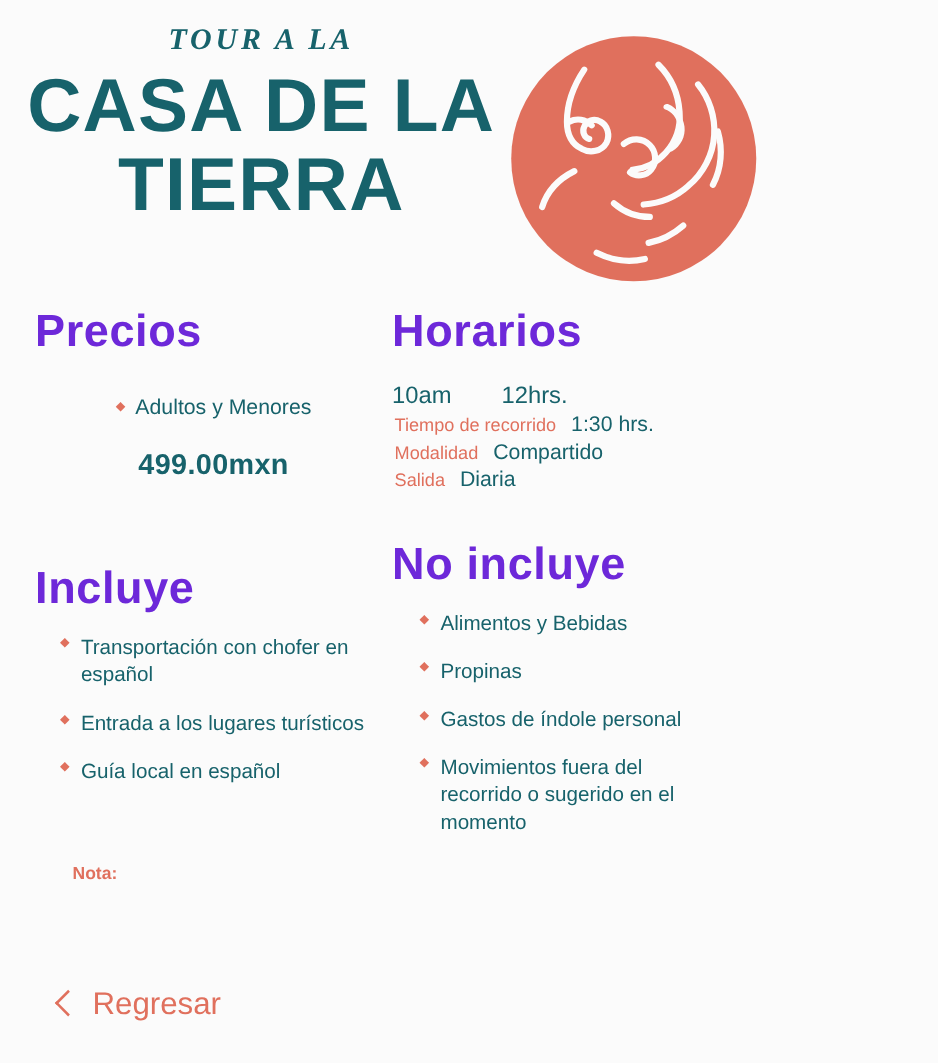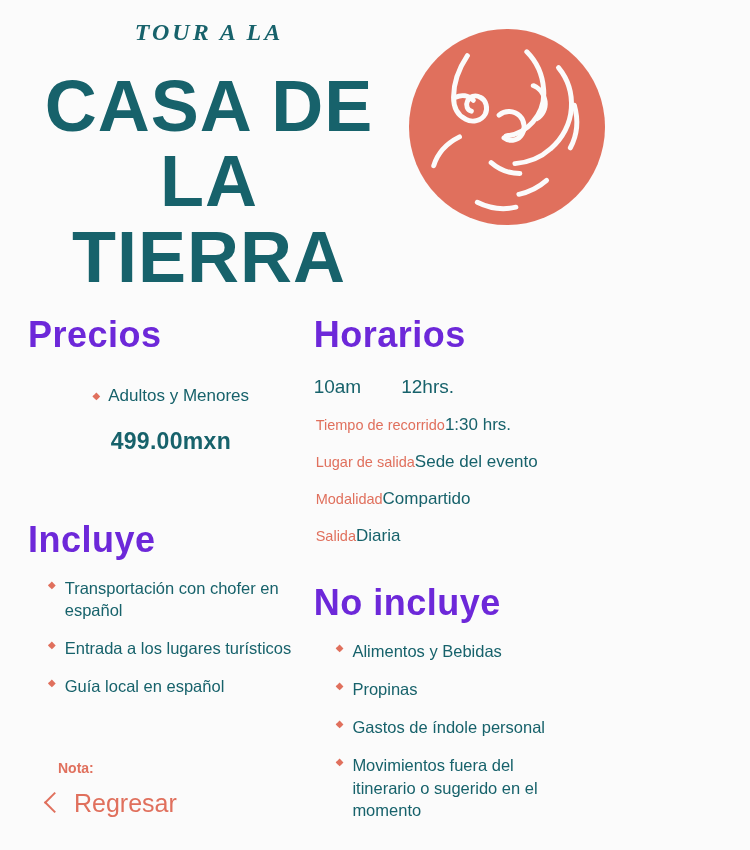--- a/index.html
+++ b/index.html
@@ -34,25 +34,25 @@
     font-style: italic;
     font-weight: bold;
     font-size: 24px;
     letter-spacing: 3px;
     color: #17626b;
     line-height: 1.2;
   }
   .main-title {
     font-family: "Liberation Sans Narrow", "Liberation Sans", sans-serif;
     font-weight: bold;
-    font-size: 72px;
+    font-size: 60px;
     line-height: 1.05;
     letter-spacing: 1px;
     color: #17626b;
-    margin-top: 22px;
+    margin-top: 6px;
   }
   .main-title .line2 { display: block; }
 
   .logo-wrap {
     flex: 1;
     display: flex;
     justify-content: center;
     padding-top: 10px;
   }
   .logo {
@@ -102,21 +102,22 @@
     display: flex;
     justify-content: flex-start;
     gap: 40px;
     margin-top: 20px;
     font-size: 19px;
     color: #17626b;
   }
   .kv {
     display: flex;
     align-items: baseline;
-    margin-top: 17px;
+    gap: 12px;
+    margin-top: 2px;
     padding-left: 2px;
   }
   .kv .k {
     font-size: 14.5px;
     color: #e0705d;
     white-space: nowrap;
   }
   .kv .v {
     font-size: 17px;
     color: #17626b;
@@ -272,24 +273,20 @@
       <div class="horas-row">
         <span>10am</span>
         <span>12hrs.</span>
       </div>
 
       <div class="kv">
         <span class="k">Tiempo de recorrido</span>
         <span class="v">1:30 hrs.</span>
       </div>
       <div class="kv">
-        <span class="k">Lugar de salida</span>
-        <span class="v">Sede del evento</span>
-      </div>
-      <div class="kv">
         <span class="k">Modalidad</span>
         <span class="v">Compartido</span>
       </div>
       <div class="kv">
         <span class="k">Salida</span>
         <span class="v">Diaria</span>
       </div>
 
       <div class="section-head noincluye-head">No incluye</div>
       <ul class="bullet-list list-right">
@@ -300,21 +297,21 @@
         <li>
           <span class="dia">◆</span>
           <span>Propinas</span>
         </li>
         <li>
           <span class="dia">◆</span>
           <span>Gastos de índole personal</span>
         </li>
         <li>
           <span class="dia">◆</span>
-          <span>Movimientos fuera del itinerario o sugerido en el momento</span>
+          <span>Movimientos fuera del recorrido o sugerido en el momento</span>
         </li>
       </ul>
     </div>
   </div>
 
   <div class="back">
     <span class="chev"></span>
     <span class="label">Regresar</span>
   </div>
 

